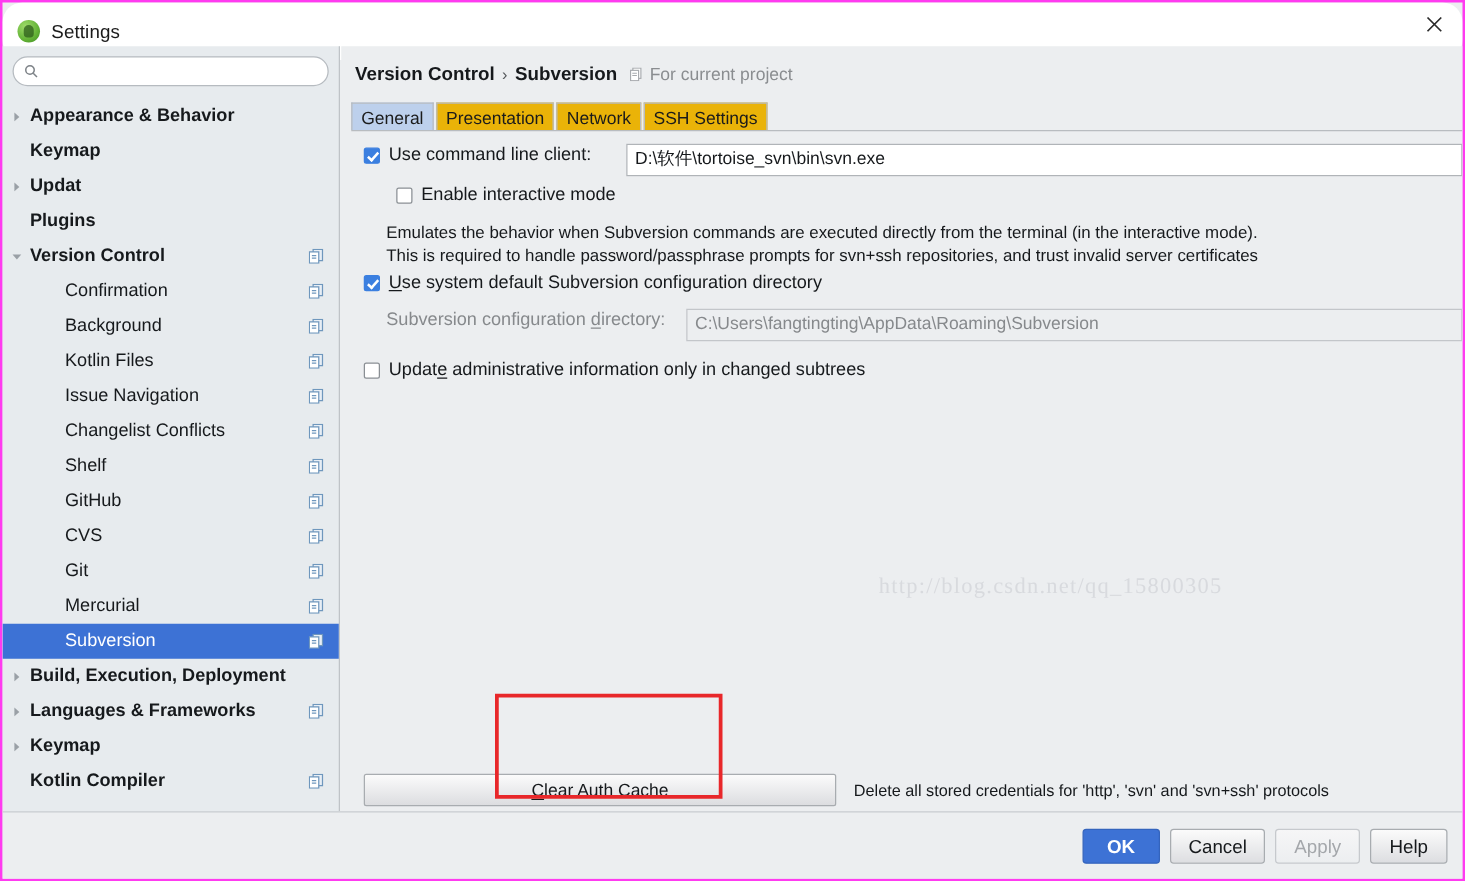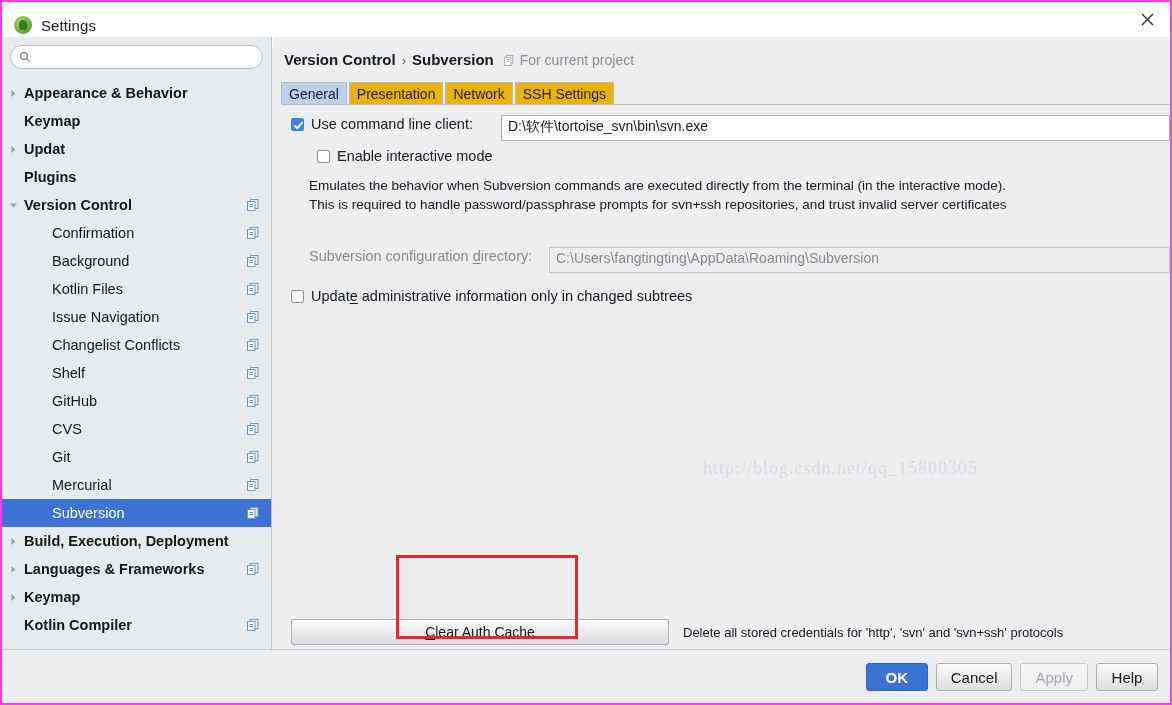--- a/index.html
+++ b/index.html
@@ -434,20 +434,24 @@
       <div class="tfield" style="position:absolute; left:228px; top:9px; width:669px;">D:\软件\tortoise_svn\bin\svn.exe</div>
 
       <div class="row" style="left:44px; top:42px;">
         <span class="cb"></span>
         <span class="cb-label">Enable interactive mode</span>
       </div>
 
       <div class="desc" style="position:absolute; left:36px; top:70px;">Emulates the behavior when Subversion commands are executed directly from the terminal (in the interactive mode).</div>
       <div class="desc" style="position:absolute; left:36px; top:89px;">This is required to handle password/passphrase prompts for svn+ssh repositories, and trust invalid server certificates</div>
 
+      <div class="row" style="left:18px; top:112px;">
+        <span class="cb checked"></span>
+        <span class="cb-label"><span class="mn">U</span><span>se system default Subversion configuration directory</span></span>
+      </div>
 
       <div class="row" style="left:36px; top:142px;">
         <span class="cb-label" style="color:#86898c;"><span>Subversion configuration </span><span class="mn">d</span><span>irectory:</span></span>
       </div>
       <div class="tfield disabled" style="position:absolute; left:276px; top:141px; width:621px;">C:\Users\fangtingting\AppData\Roaming\Subversion</div>
 
       <div class="row" style="left:18px; top:182px;">
         <span class="cb"></span>
         <span class="cb-label"><span>Updat</span><span class="mn">e</span><span> administrative information only in changed subtrees</span></span>
       </div>

